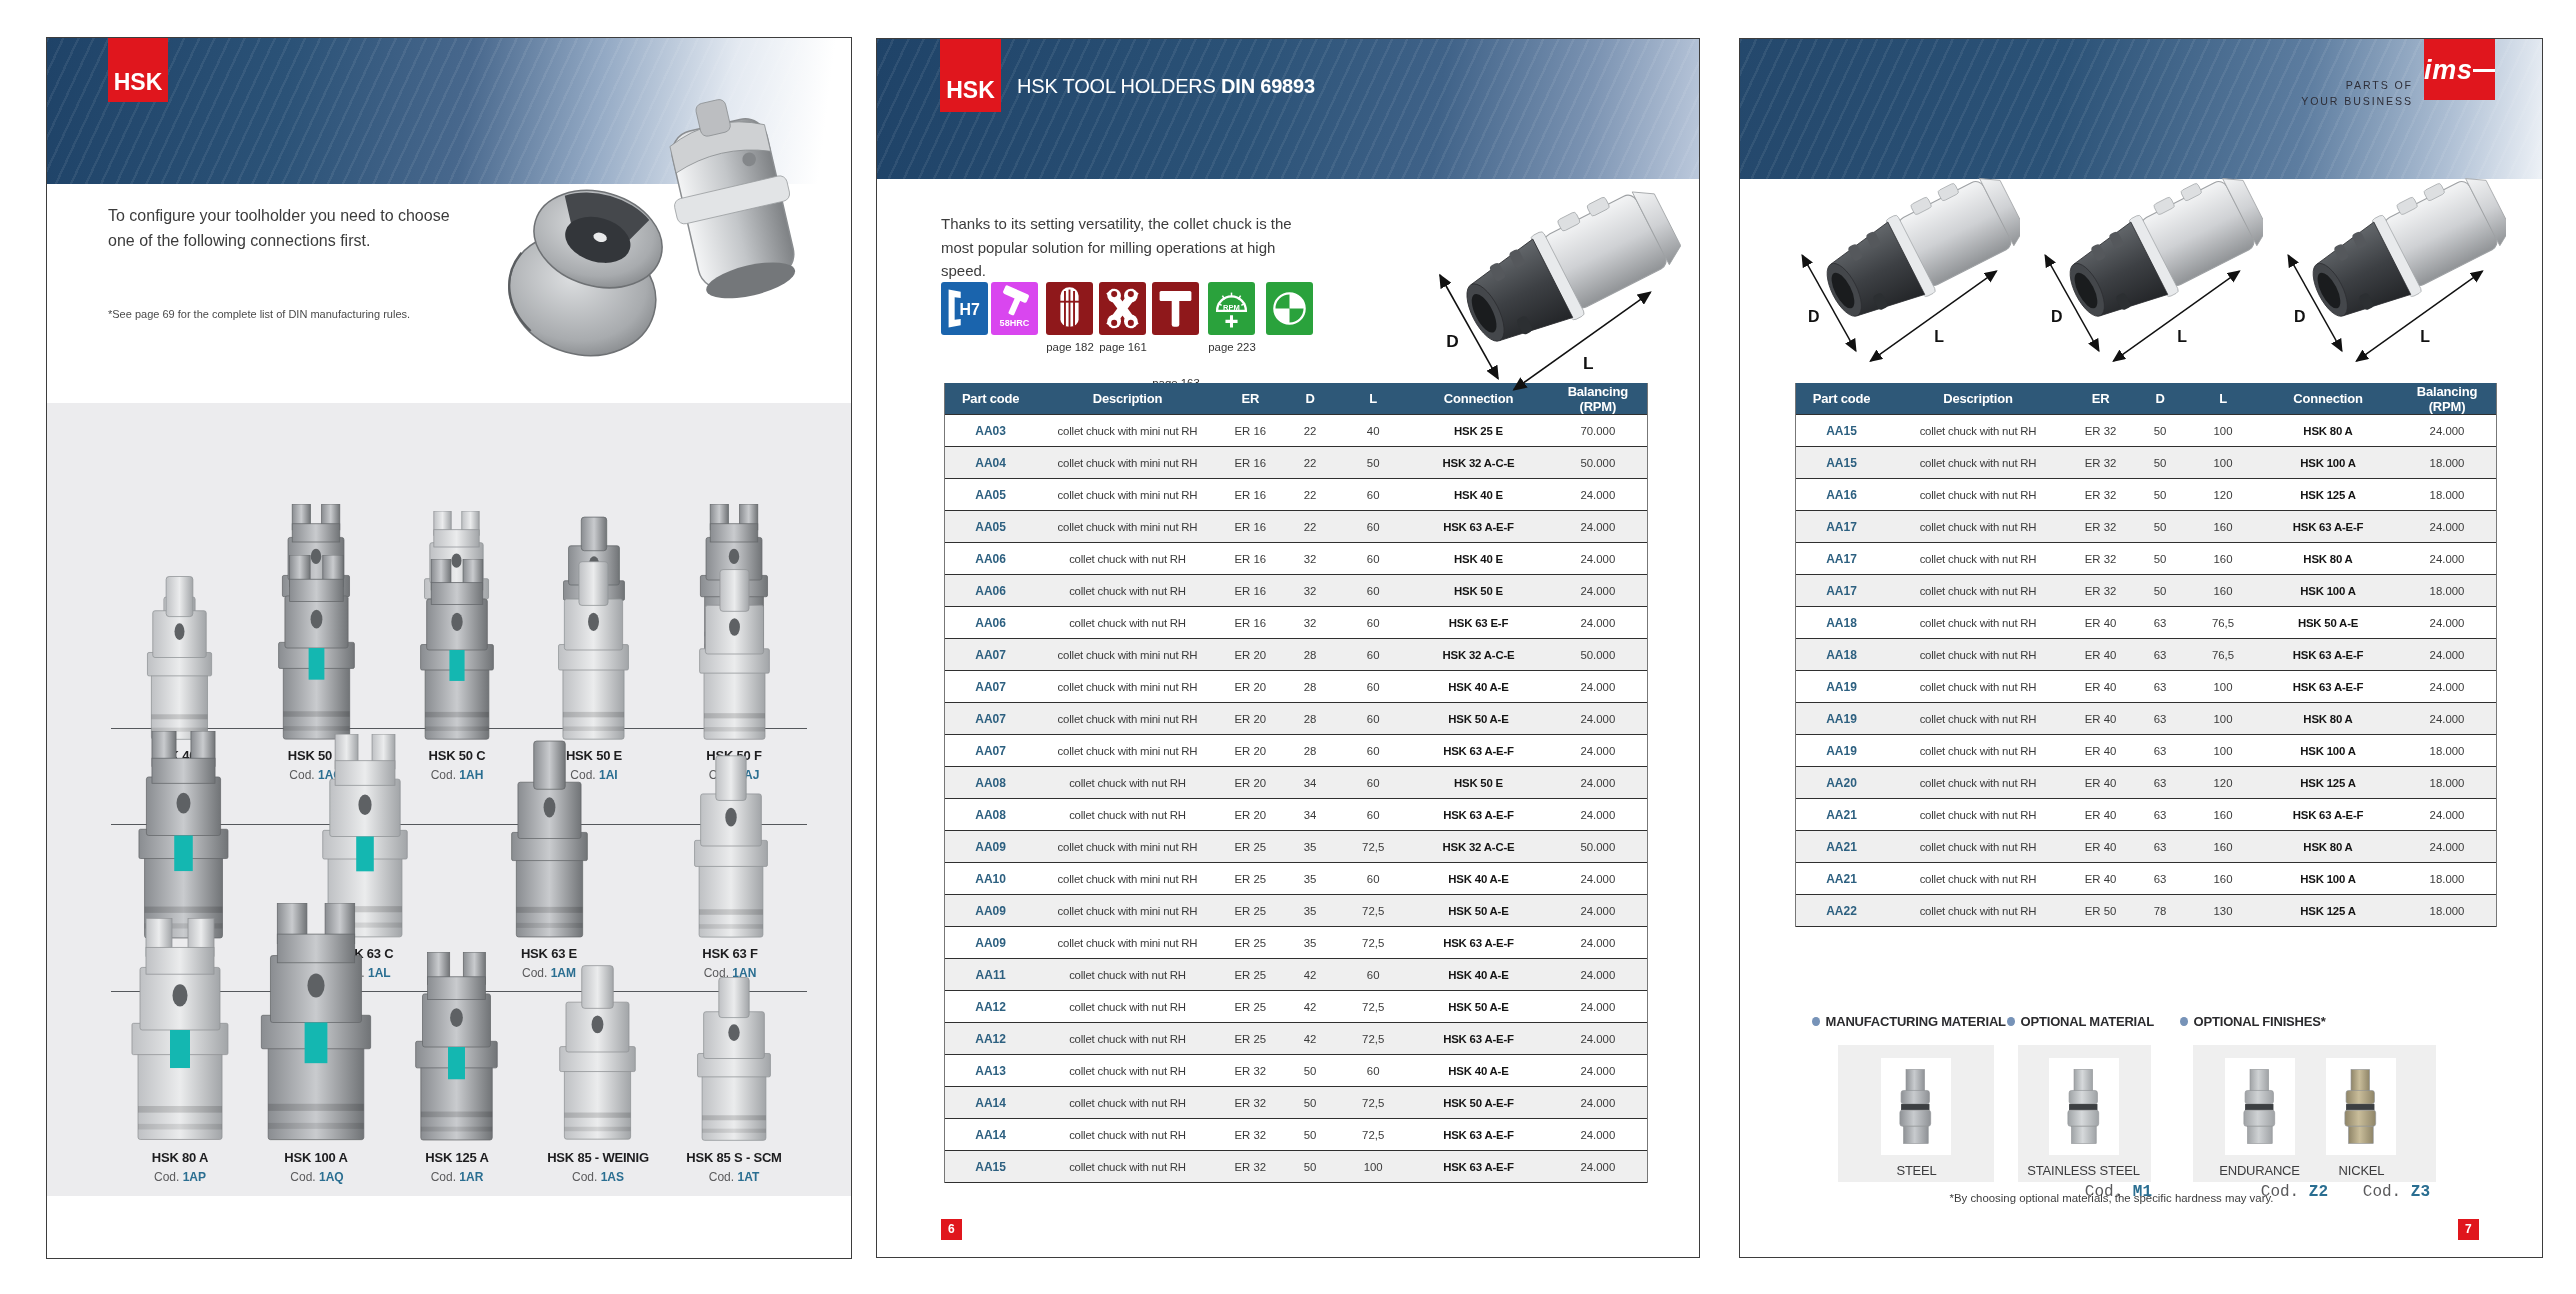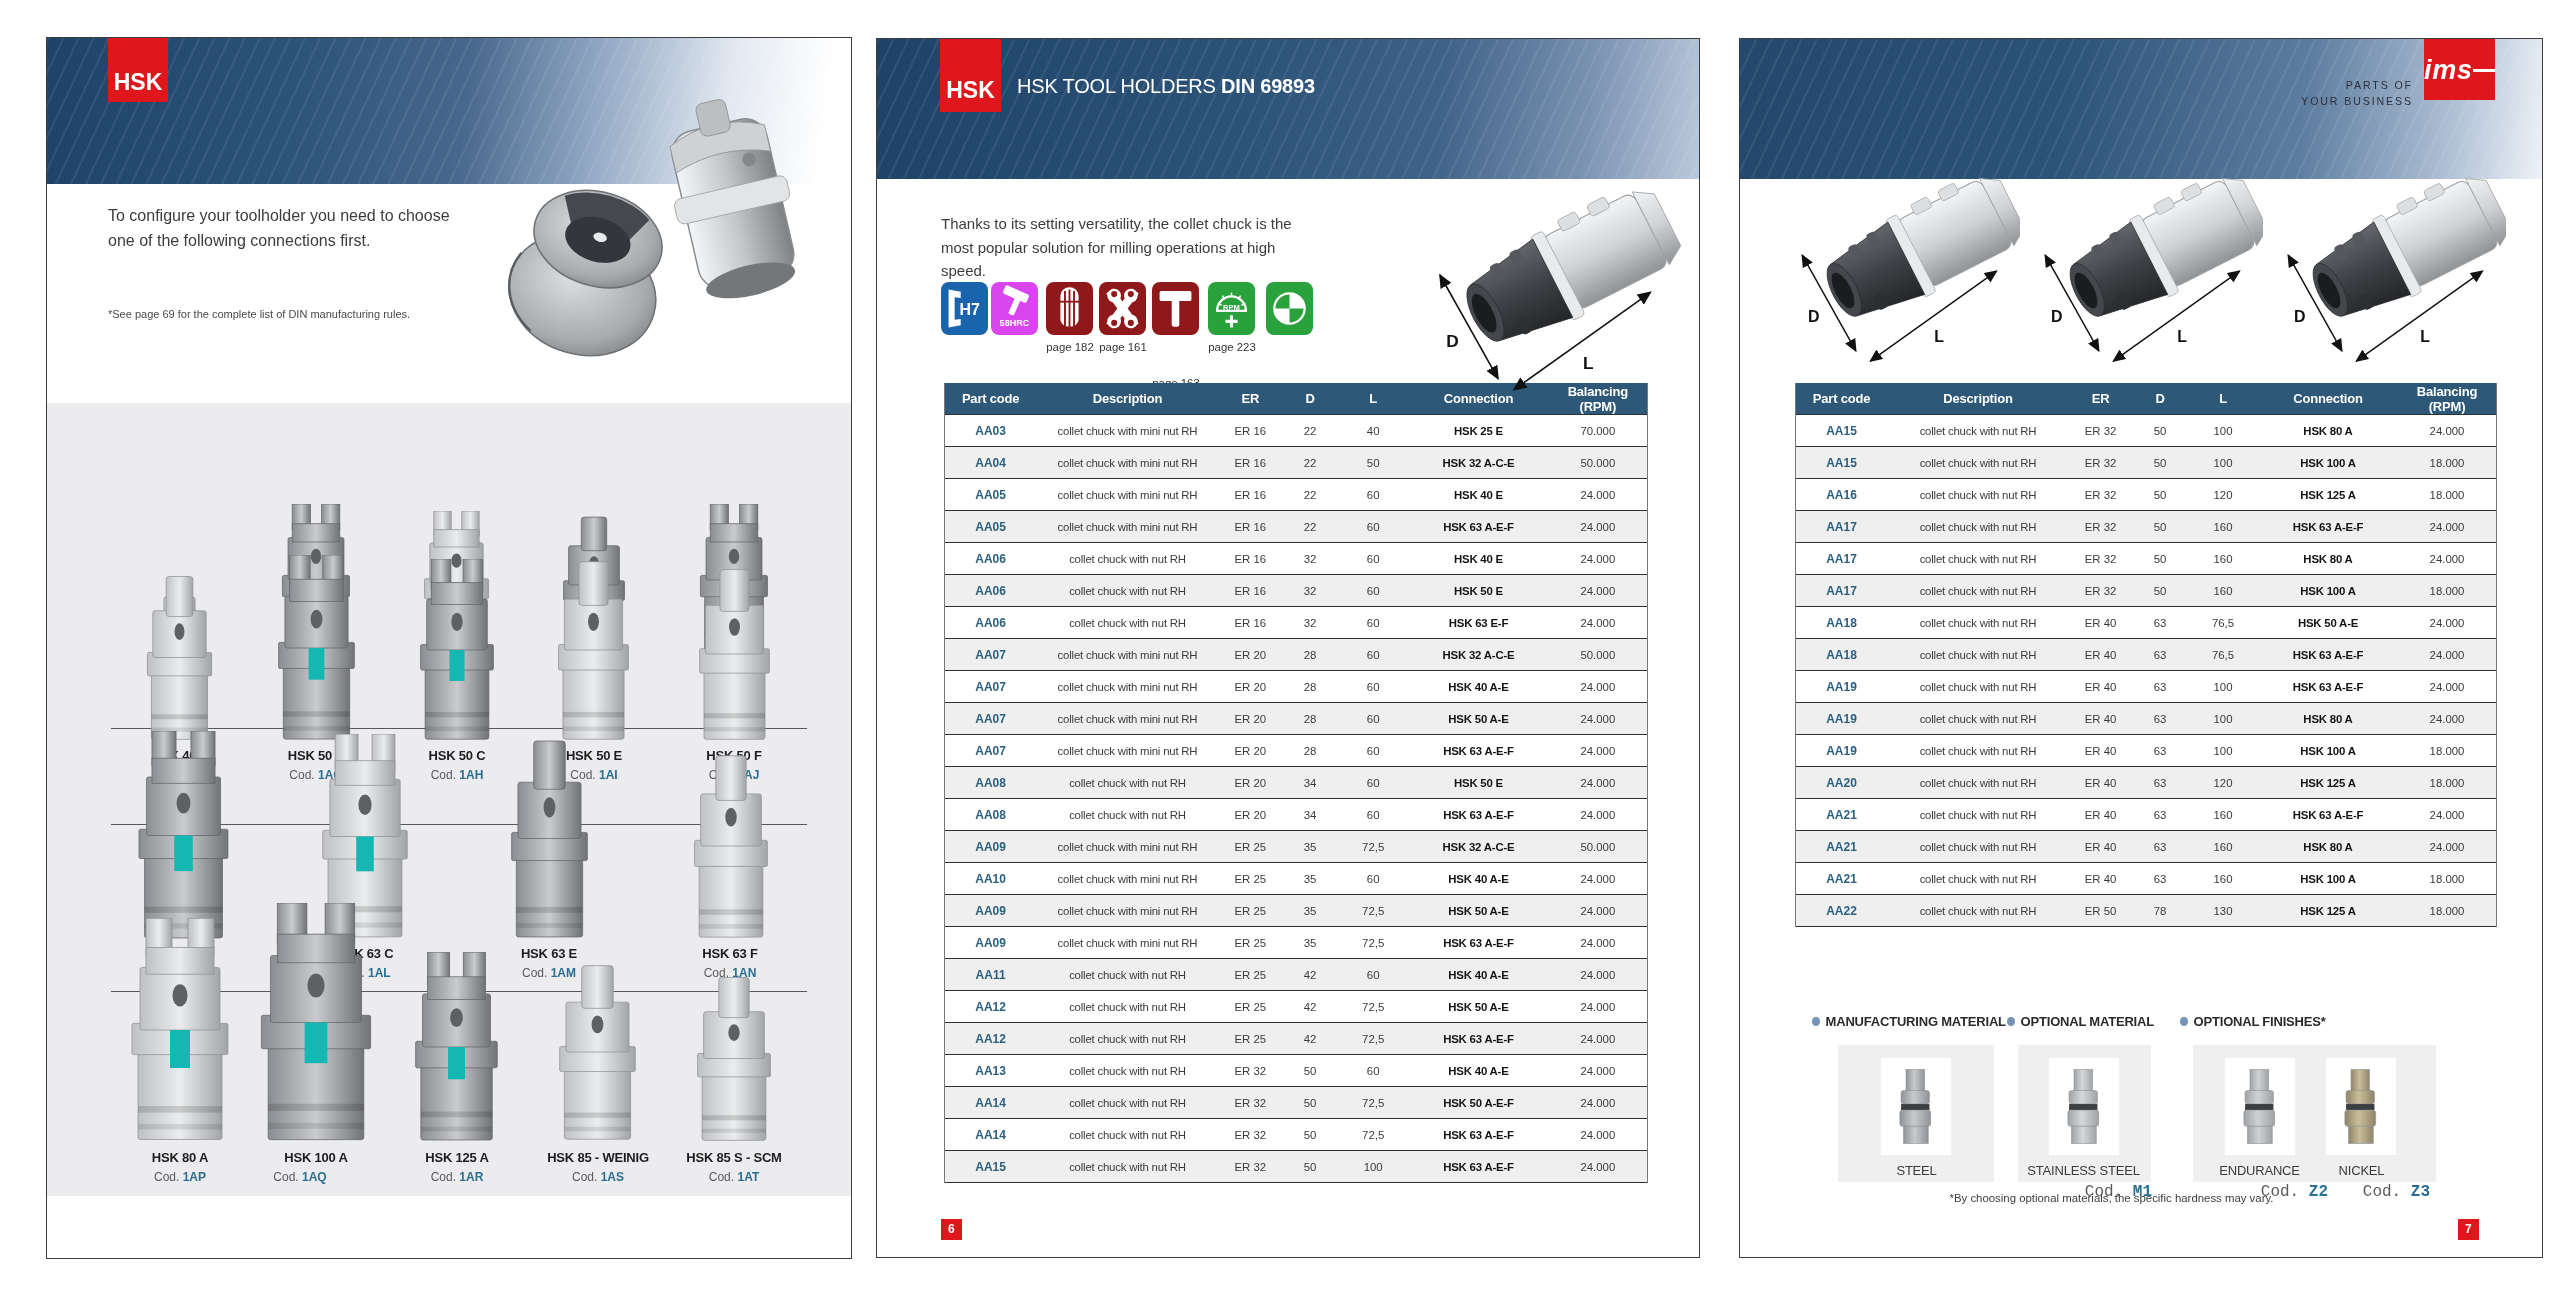--- a/index.html
+++ b/index.html
@@ -35,21 +35,21 @@
   .photoM{position:absolute;left:523px;top:148px;z-index:4;}
   .ctable{position:absolute;border-left:0.8px solid #777;border-right:0.8px solid #777;box-sizing:border-box;}
   .trow{display:grid;grid-template-columns:13% 26% 9% 8% 10% 20% 14%;height:32px;
         border-bottom:1.5px solid #2f2f2f;align-items:center;text-align:center;box-sizing:border-box;}
   .thead{background:#2e5878;color:#fff;font-weight:bold;font-size:13px;letter-spacing:-0.2px;}
   .alt{background:#efefef;}
   .c-code{color:#2d6080;font-weight:bold;font-size:12px;}
   .c-desc{color:#3b3b3b;font-size:11.4px;letter-spacing:-0.2px;}
   .c-num{color:#3b3b3b;font-size:11.4px;}
   .c-conn{color:#141414;font-weight:bold;font-size:11.4px;letter-spacing:-0.2px;}
-  .icon-tile{position:absolute;width:47px;height:53px;border-radius:8px;}
+  .icon-tile{position:absolute;width:47px;height:53px;border-radius:3px;}
   .icon-page{position:absolute;width:68px;text-align:center;font-size:11.4px;color:#333;}
   .pagenum{position:absolute;width:20.5px;height:20.5px;background:#e0161d;color:#fff;font-size:12px;font-weight:bold;
            display:flex;align-items:center;justify-content:center;}
   .tagline{position:absolute;right:129px;top:38px;text-align:right;font-size:10.6px;letter-spacing:1.9px;
            color:#2e2e38;line-height:16px;z-index:3;}
   .logo{position:absolute;left:684px;top:0;width:71px;height:61px;background:#e0161d;z-index:3;
         display:flex;align-items:center;justify-content:center;}
   .logo span{color:#fff;font-size:27px;font-weight:bold;font-style:italic;line-height:26px;letter-spacing:0.8px;}
   .logo i{display:block;width:42px;height:3px;background:#fff;margin-top:2.3px;}
   .mat-label{position:absolute;font-size:13px;font-weight:bold;color:#2b2b2e;letter-spacing:-0.2px;white-space:nowrap;}
@@ -415,21 +415,21 @@
           <rect x="12.0" y="289.8" width="126.0" height="7.9" fill="rgba(0,0,0,.10)"></rect>
           <rect x="3.0" y="148.0" width="144.0" height="44.1" rx="2" fill="url(#hg16)" stroke="#64676a"></rect>
           <rect x="15.0" y="69.3" width="120.0" height="88.2" rx="3" fill="url(#hg16)" stroke="#64676a"></rect>
           <ellipse cx="75.0" cy="108.7" rx="11.3" ry="15.8" fill="#5e6164"></ellipse>
           <rect x="24.0" y="0" width="39.0" height="53.6" fill="url(#hg16)" stroke="#64676a"></rect>
           <rect x="87.0" y="0" width="39.0" height="53.6" fill="url(#hg16)" stroke="#64676a"></rect>
           <rect x="24.0" y="41.0" width="102.0" height="37.8" fill="url(#hg16)" stroke="#64676a"></rect>
           <rect x="60.0" y="157.5" width="30.0" height="53.6" fill="#14b7b1"></rect>
         </svg></div>
       <div class="g-item-name" style="left: 197px; top: 1112px;">HSK 100 A</div>
-      <div class="g-item-cod" style="left: 181px; top: 1132px;"><span>Cod. </span><b>1AQ</b></div>
+      <div class="g-item-cod" style="left: 198px; top: 1132px;"><span>Cod. </span><b>1AQ</b></div>
       <div style="position: absolute; left: 367px; top: 914px;"><svg width="85" height="190" viewBox="0 0 112 250">
           <defs>
             <linearGradient id="hg17" x1="0" y1="0" x2="1" y2="0">
               <stop offset="0" stop-color="#8a8d91"></stop>
               <stop offset=".5" stop-color="#c9cbce"></stop>
               <stop offset="1" stop-color="#717477"></stop>
             </linearGradient>
           </defs>
           <rect x="9.0" y="145.0" width="94.1" height="102.5" rx="3" fill="url(#hg17)" stroke="#64676a"></rect>
           <rect x="9.0" y="210.0" width="94.1" height="7.5" fill="rgba(0,0,0,.14)"></rect>

